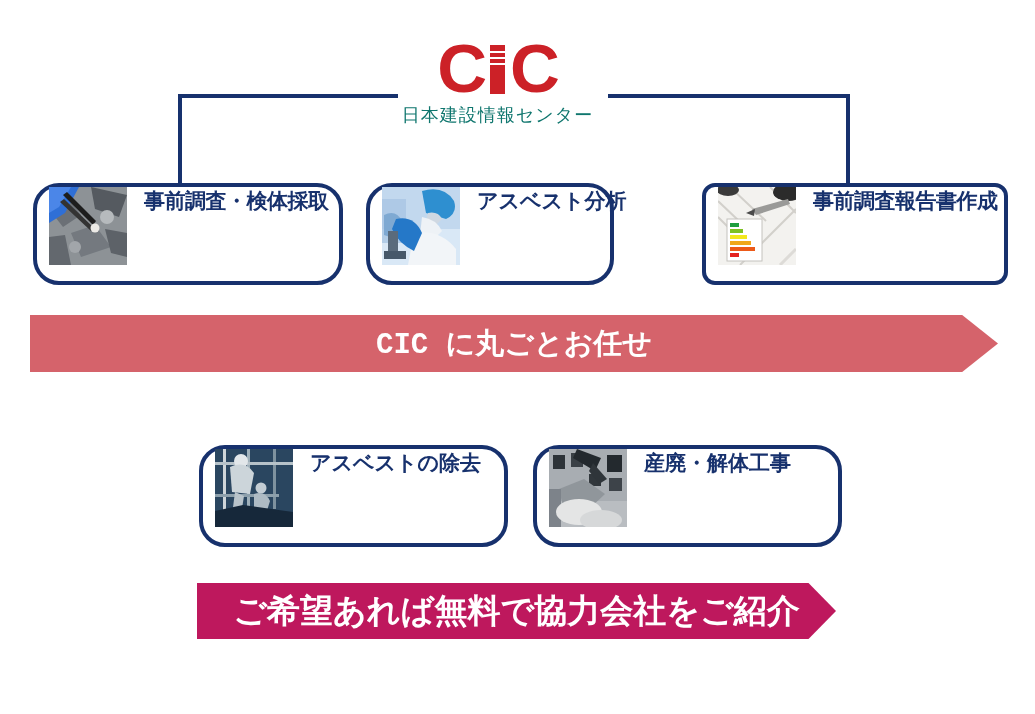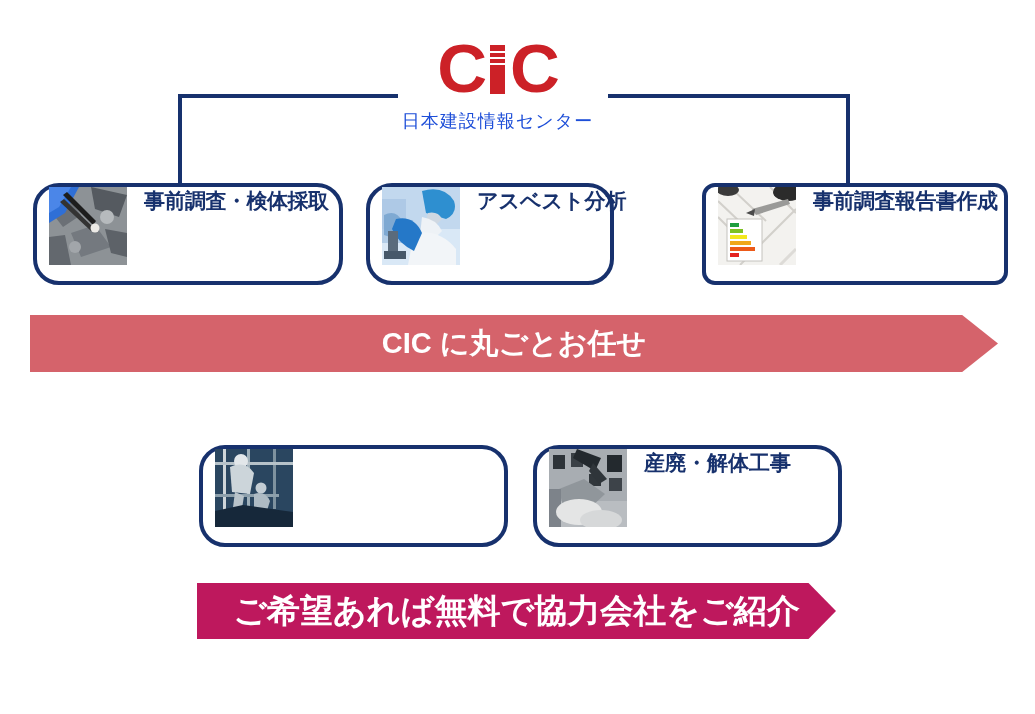--- a/index.html
+++ b/index.html
@@ -28,21 +28,21 @@
   }
   .logo-i {
     width: 15px; height: 49px; margin: 3px 5px 0 5px;
     background: #cc2127; position: relative;
   }
   .logo-i::before {
     content: ""; position: absolute; left: 0; right: 0; top: 6px; height: 17px;
     background: repeating-linear-gradient(180deg, #ffffff 0 2.5px, #cc2127 2.5px 6px);
   }
   .logo-subtitle {
-    margin-top: 13px; font-size: 18px; color: #1d4ed8;
+    margin-top: 7px; font-size: 18px; color: #0f766e;
     letter-spacing: 1px; white-space: nowrap;
   }
 
   
   .conn { position: absolute; background: #17316d; }
   .conn-h-left  { left: 178px; top: 94px; width: 220px; height: 4px; }
   .conn-h-right { left: 608px; top: 94px; width: 242px; height: 4px; }
   .conn-v-left  { left: 178px; top: 94px; width: 4px; height: 93px; }
   .conn-v-right { left: 846px; top: 94px; width: 4px; height: 93px; }
 
@@ -70,21 +70,21 @@
   .box-2 { left: 366px; top: 183px; width: 248px; }
   .box-3 { left: 702px; top: 183px; width: 306px; border-radius: 13px; }
   .box-3 .label, .box-1 .label { letter-spacing: -0.5px; }
   .box-4 { left: 199px; top: 445px; width: 309px; }
   .box-5 { left: 533px; top: 445px; width: 309px; }
 
   
   .banner {
     position: absolute;
     display: flex; align-items: center; justify-content: center;
-    color: #ffffff; font-weight: bold;
+    color: #ffffff; font-weight: bold; font-family: Liberation Mono, monospace;
   }
   .banner-red {
     left: 30px; top: 315px; width: 968px; height: 57px;
     background: #d5636b;
     clip-path: polygon(0 0, 96.3% 0, 100% 50%, 96.3% 100%, 0 100%);
     font-size: 29px;
   }
   .banner-blue {
     left: 197px; top: 583px; width: 639px; height: 56px;
     background: #be185d;
@@ -187,20 +187,21 @@
         <rect x="0" y="13" width="78" height="3" fill="#b6c2c9"></rect>
         <rect x="0" y="45" width="64" height="3" fill="#8da0ac"></rect>
         <circle cx="26" cy="12" r="7" fill="#e2e7ea"></circle>
         <path d="M15 18 Q30 11 39 24 L35 45 L17 43 Z" fill="#ccd5da"></path>
         <path d="M20 43 L17 66 L26 66 L29 47 Z" fill="#b9c4cb"></path>
         <circle cx="46" cy="39" r="5.5" fill="#c3cdd4"></circle>
         <path d="M39 45 Q50 41 55 52 L50 68 L39 63 Z" fill="#aebbc4"></path>
         <polygon points="0,62 28,56 78,63 78,78 0,78" fill="#16283a"></polygon>
       </svg>
     </div>
+    <div class="label">アスベストの除去</div>
   </div>
 
   <div class="service-box box-5">
     <div class="photo">
       <svg viewBox="0 0 78 78" xmlns="http://www.w3.org/2000/svg">
         <rect width="78" height="78" fill="#b9bdc1"></rect>
         <rect x="0" y="0" width="78" height="52" fill="#a8adb2"></rect>
         <rect x="4" y="6" width="12" height="14" fill="#2d3338"></rect>
         <rect x="22" y="4" width="12" height="14" fill="#3a4046"></rect>
         <rect x="58" y="6" width="15" height="17" fill="#23292e"></rect>

